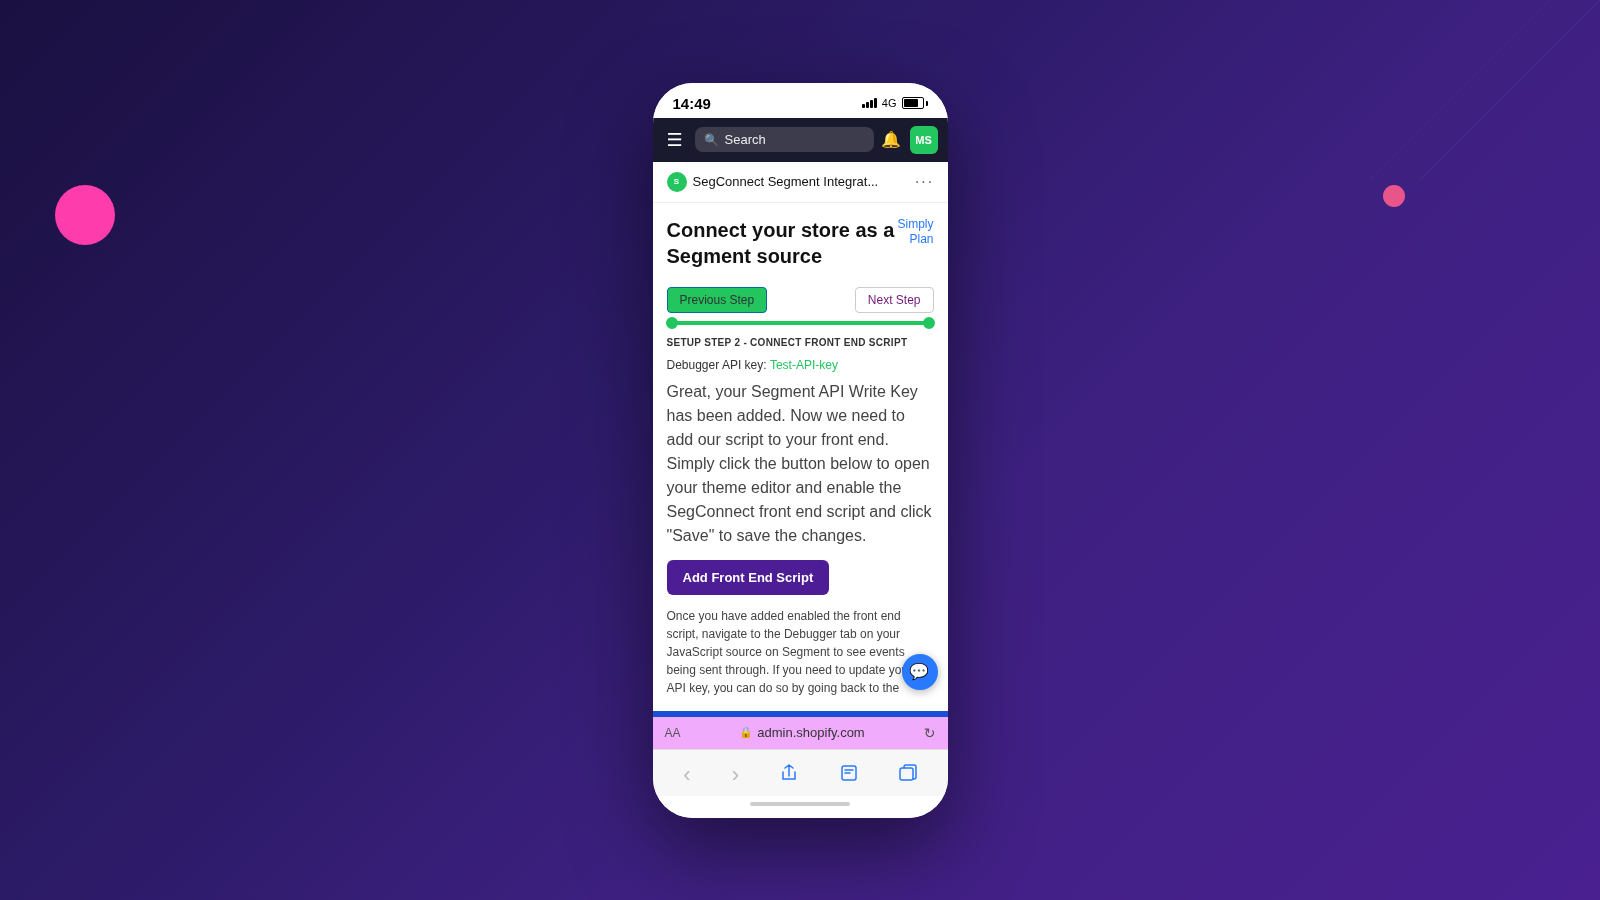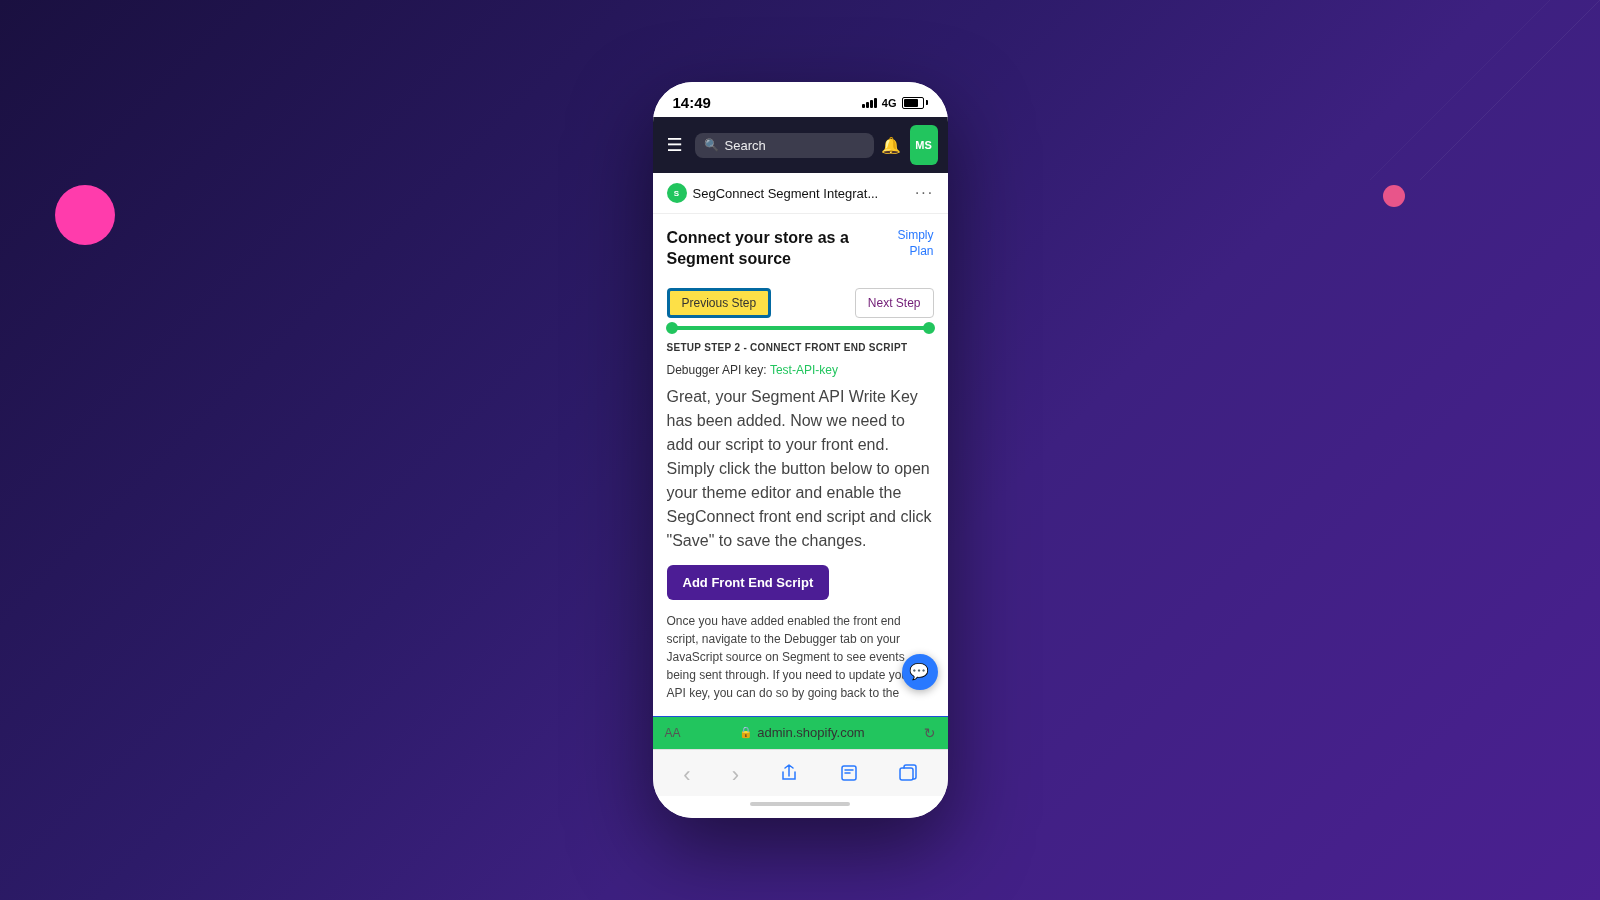--- a/index.html
+++ b/index.html
@@ -65,21 +65,21 @@
       align-items: flex-end;
       gap: 1px;
     }
     .signal-bar {
       background: #000;
       width: 3px;
       border-radius: 1px;
     }
     .status-text-small {
       font-size: 11px;
-      font-weight: 700;
+      font-weight: 400;
       color: #000;
     }
     .battery-icon {
       display: flex;
       align-items: center;
       gap: 2px;
     }
     .battery-body {
       width: 22px;
       height: 12px;
@@ -133,21 +133,21 @@
     .search-text {
       color: rgba(255,255,255,0.9);
       font-size: 13px;
     }
     .nav-bell {
       color: white;
       font-size: 16px;
     }
     .nav-avatar {
       width: 28px;
-      height: 40px;
+      height: 28px;
       background: #22c55e;
       border-radius: 6px;
       display: flex;
       align-items: center;
       justify-content: center;
       color: white;
       font-size: 11px;
       font-weight: 700;
     }
 
@@ -192,21 +192,21 @@
       font-size: 16px;
       letter-spacing: 1px;
     }
 
     
     .main-content {
       padding: 14px;
     }
 
     .page-heading {
-      font-size: 16px;
+      font-size: 20px;
       font-weight: 700;
       color: #111;
       line-height: 1.3;
       margin-bottom: 4px;
     }
 
     .change-plan-row {
       display: flex;
       align-items: flex-start;
       justify-content: space-between;
@@ -225,22 +225,22 @@
     .step-buttons {
       display: flex;
       justify-content: space-between;
       margin-bottom: 8px;
     }
     .step-btn {
       padding: 5px 12px;
       border-radius: 4px;
       font-size: 12px;
       cursor: pointer;
-      border: 3px solid #0369a1;
-      background: #fde047;
+      border: 1px solid #0369a1;
+      background: #22c55e;
       color: #333;
     }
     .step-btn-next {
       border: 1px solid #ccc;
       background: #fff;
       color: #701a75;
     }
 
     
     .progress-bar-container {
@@ -345,26 +345,26 @@
       justify-content: center;
       color: white;
       font-size: 16px;
       cursor: pointer;
       box-shadow: 0 2px 8px rgba(0,0,0,0.3);
       z-index: 10;
     }
 
     
     .address-bar {
-      background: #22c55e;
+      background: #f0abfc;
       display: flex;
       align-items: center;
       padding: 8px 12px;
       gap: 8px;
-      border-top: 1px solid #1d4ed8;
+      border-top: 6px solid #1d4ed8;
     }
     .address-aa {
       color: #555;
       font-size: 12px;
       font-weight: 500;
     }
     .address-url {
       flex: 1;
       text-align: center;
       font-size: 13px;

